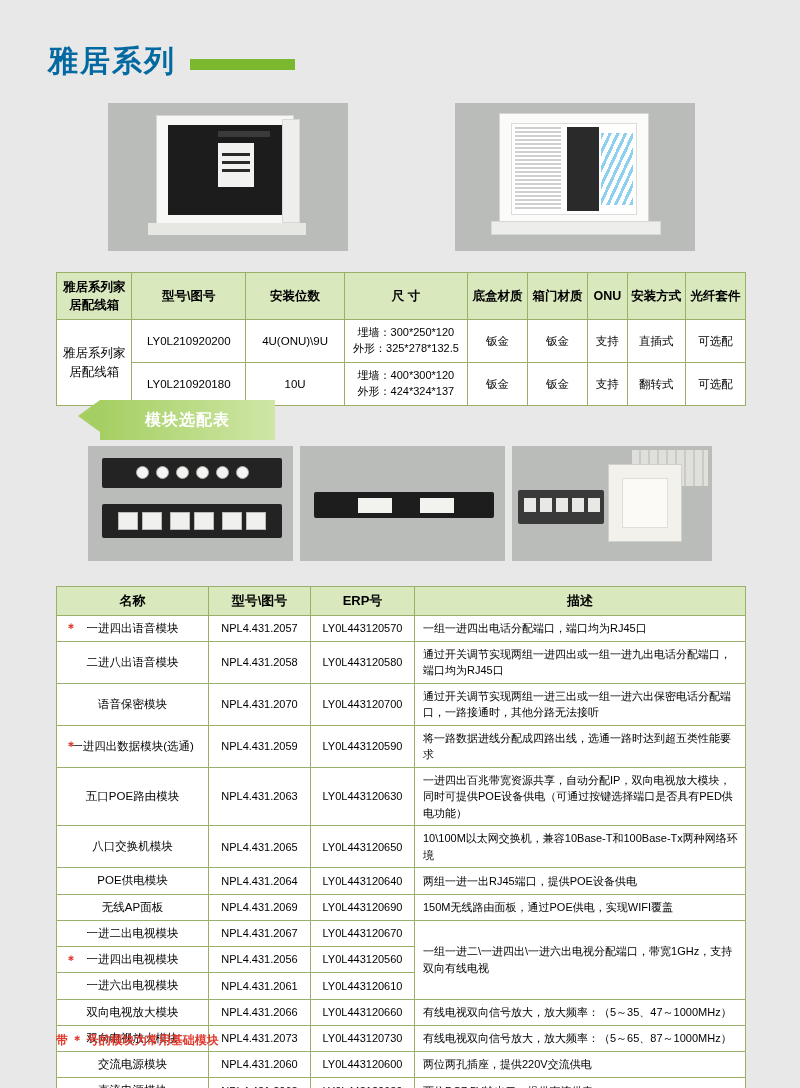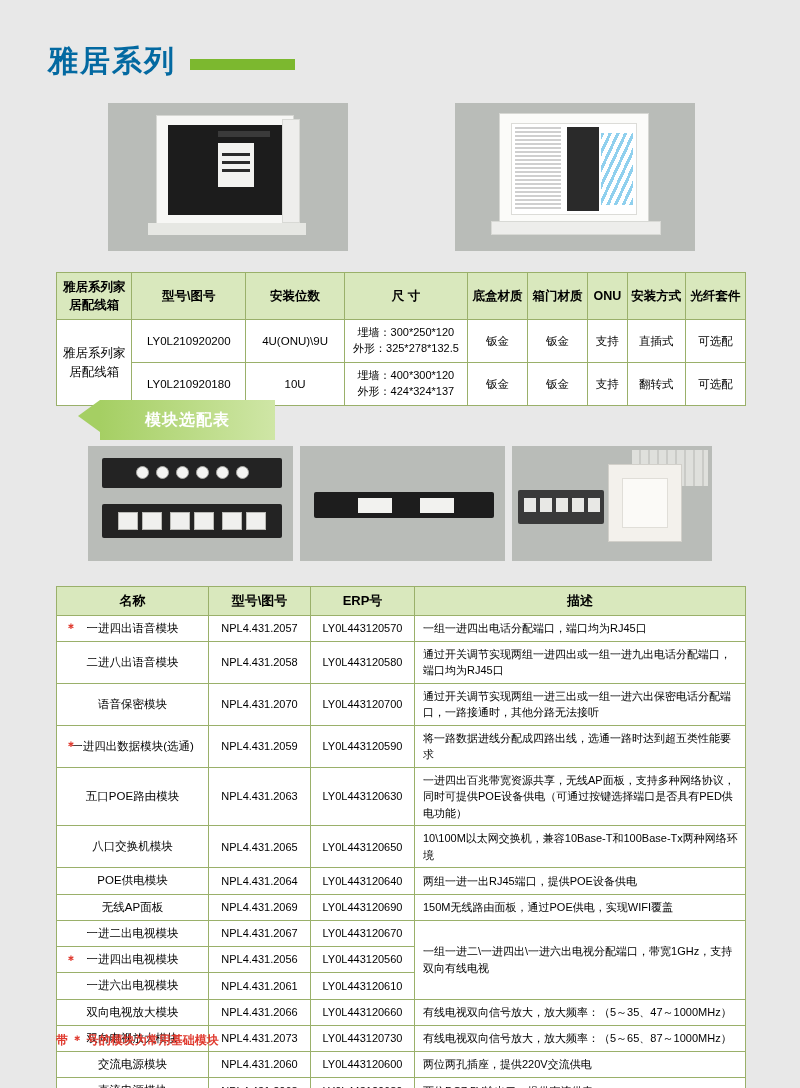--- a/index.html
+++ b/index.html
@@ -331,21 +331,21 @@
       <tr>
         <td class="c-name"><span class="star">＊</span><span>一进四出数据模块(选通)</span></td>
         <td class="c-model">NPL4.431.2059</td>
         <td class="c-erp">LY0L443120590</td>
         <td class="c-desc">将一路数据进线分配成四路出线，选通一路时达到超五类性能要求</td>
       </tr>
       <tr>
         <td class="c-name"><span>五口POE路由模块</span></td>
         <td class="c-model">NPL4.431.2063</td>
         <td class="c-erp">LY0L443120630</td>
-        <td class="c-desc">一进四出百兆带宽资源共享，无线AP面板，支持多种网络协议，同时可提供POE设备供电（可通过按键选择端口是否具有PED供电功能）</td>
+        <td class="c-desc">一进四出百兆带宽资源共享，自动分配IP，双向电视放大模块，同时可提供POE设备供电（可通过按键选择端口是否具有PED供电功能）</td>
       </tr>
       <tr>
         <td class="c-name"><span>八口交换机模块</span></td>
         <td class="c-model">NPL4.431.2065</td>
         <td class="c-erp">LY0L443120650</td>
         <td class="c-desc">10\100M以太网交换机，兼容10Base-T和100Base-Tx两种网络环境</td>
       </tr>
       <tr>
         <td class="c-name"><span>POE供电模块</span></td>
         <td class="c-model">NPL4.431.2064</td>

